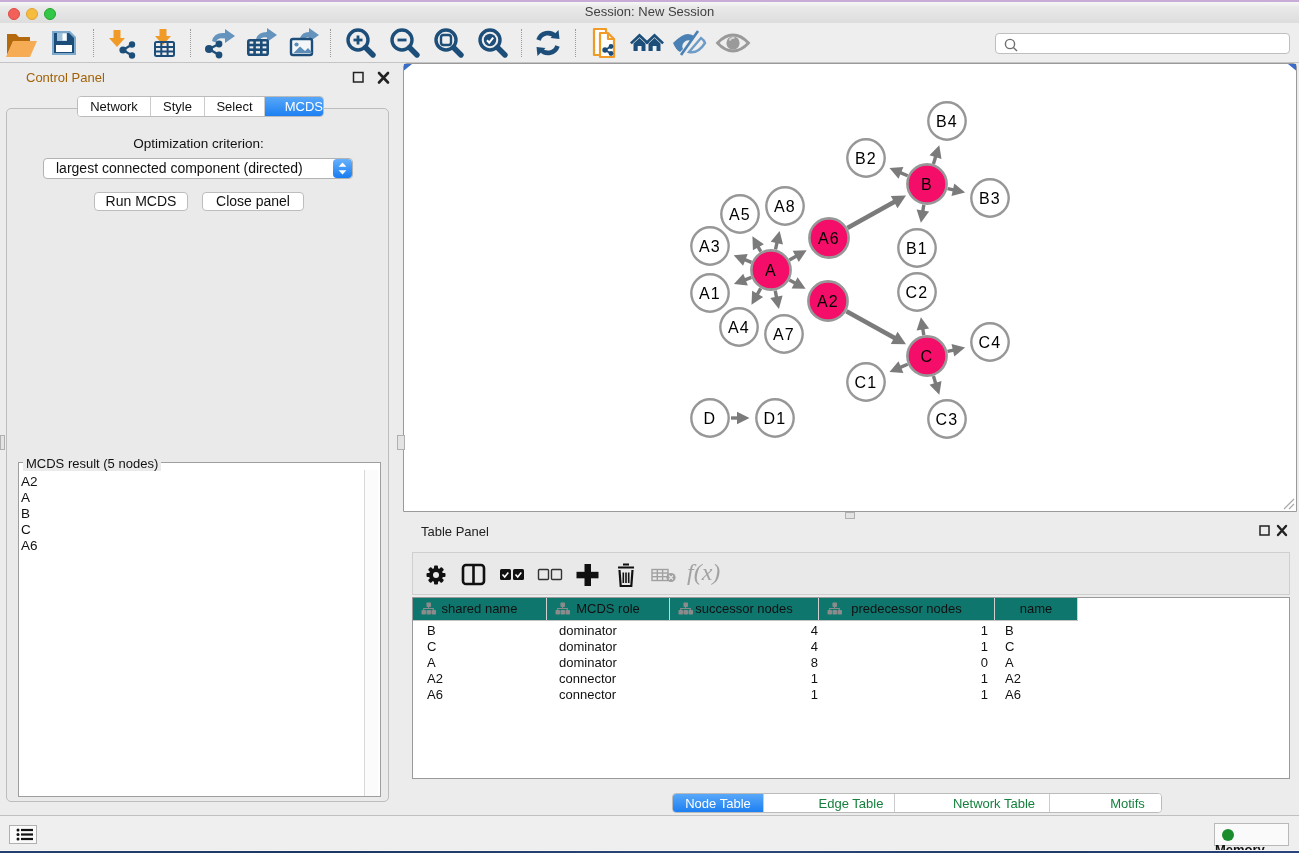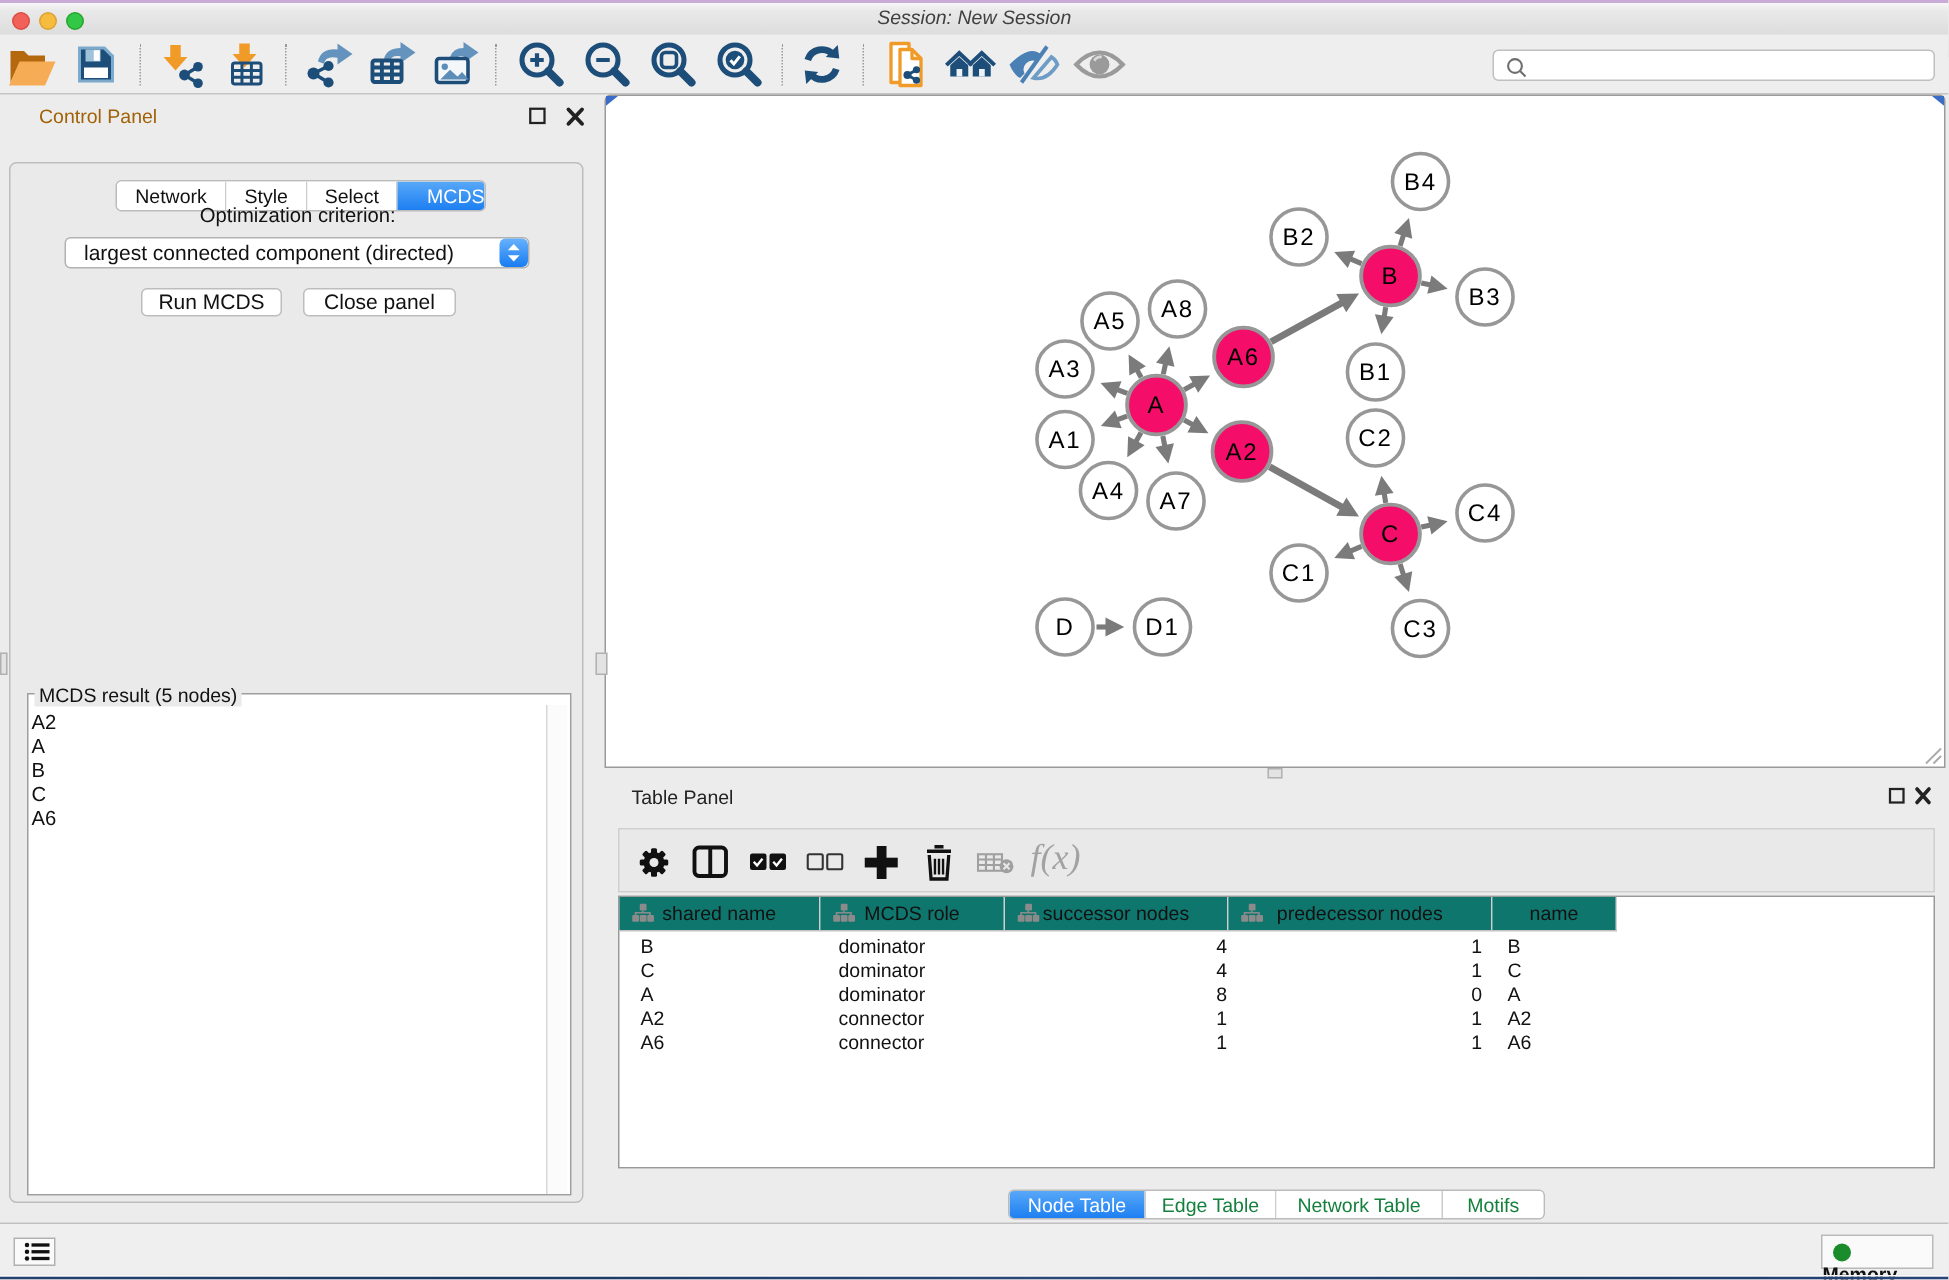--- a/index.html
+++ b/index.html
@@ -3,37 +3,37 @@
 <meta charset="utf-8">
 <style>
 * { margin:0; padding:0; box-sizing:border-box; }
 html,body { width:1299px; height:853px; overflow:hidden; }
 body { font-family:"Liberation Sans", sans-serif; background:#ececec; position:relative; }
 .abs { position:absolute; }
 
 
 #purpletop { left:0; top:0; width:1299px; height:2px; background:#c9abd7; }
 #titlebar { left:0; top:2px; width:1299px; height:36px;
-  background:linear-gradient(#f7f7f7,#e9e9e9 15%,#d2d2d2); border-bottom:1px solid #b8b8b8;font-style:italic; }
+  background:linear-gradient(#f7f7f7,#e9e9e9 15%,#d2d2d2); border-bottom:1px solid #b8b8b8; }
 #titlebar .title { position:absolute; left:0; right:0; top:2px; text-align:center;
   font-size:13px; color:#404040; }
 .tl { position:absolute; border-radius:50%; width:12px; height:12px; top:6px; }
 #toolbar { left:0; top:23px; width:1299px; height:40px; background:#eeeeee;
   border-bottom:1px solid #c4c4c4; }
 .sep { position:absolute; top:6px; height:28px; border-left:1px dotted #9a9a9a; }
 #searchbox { position:absolute; left:995px; top:10px; width:295px; height:21px;
   background:#fff; border:1px solid #bfbfbf; border-radius:4px; }
 
 
 #cp-title { left:26px; top:70px; font-size:13px; color:#a16207; }
 #cp-btns { left:352px; top:71px; font-size:13px; color:#222; }
 #cp-sub { left:6px; top:108px; width:383px; height:694px; background:#eaeaea;
   border:1px solid #bdbdbd; border-radius:5px; }
 #cp-tabs { left:77px; top:96px; height:21px; display:flex; font-size:13px;
-  border:1px solid #bbb; border-radius:4px; overflow:hidden; background:#fff;margin-top:24px; }
+  border:1px solid #bbb; border-radius:4px; overflow:hidden; background:#fff; }
 #cp-tabs div { padding-top:2px; text-align:center; border-right:1px solid #ccc; color:#111; background:#fff; }
 #cp-tabs div:last-child { border-right:none;text-align:right; }
 #cp-tabs div.sel { background:linear-gradient(#58a8f8,#1d7ff2); color:#fff; }
 #optlabel { left:6px; top:136px; width:385px; text-align:center; font-size:13.5px; color:#111; }
 #combo { left:43px; top:158px; width:310px; height:21px; background:#fff;
   border:1px solid #b2b2b2; border-radius:4px; font-size:14px; color:#111; }
 #combo .txt { position:absolute; left:12px; top:1px; }
 #combo .cap { position:absolute; right:0; top:0; width:19px; height:19px;
   background:linear-gradient(#67b1fc,#187cf1); border-radius:4px; }
 .cpbtn { position:absolute; height:19px; background:#fff; border:1px solid #bdbdbd;
@@ -62,21 +62,21 @@
 #tp-table { left:412px; top:597px; width:878px; height:182px; background:#fff;
   border:1px solid #999; }
 .th { position:absolute; top:0; height:22px; background:#0f766e;
   border-right:1px solid #d0d0d0; font-size:13px; color:#111; }
 .th svg.orgicon { position:absolute; left:8px; top:4px; }
 .th .lbl { position:absolute; left:0; right:0; top:3px; text-align:center; }
 .td { position:absolute; font-size:13px; color:#111; }
 
 
 #bottabs { left:672px; top:793px; height:20px; display:flex; font-size:13px;
-  border:1px solid #bbb; border-radius:4px; overflow:hidden; background:#fff; }
+  border:1px solid #bbb; border-radius:4px; overflow:hidden; background:#fff;gap:44px; }
 #bottabs div { padding-top:2px; text-align:center; border-right:1px solid #ccc; color:#15803d; background:#fff; }
 #bottabs div:last-child { border-right:none; }
 #bottabs div.sel { background:linear-gradient(#58a8f8,#1d7ff2); color:#fff; }
 #statusbar { left:0; top:815px; width:1299px; height:34px; background:#efefef;
   border-top:1px solid #c0c0c0; }
 #darkbottom { left:0; top:850px; width:1299px; height:3px;
   background:linear-gradient(90deg,#24406e,#1b3763 25%,#2c4878 55%,#1e3a66 80%,#28447a); border-top:1px solid #f8f8f8; }
 #memorybtn { position:absolute; right:10px; top:7px; width:75px; height:23px; background:#fafafa;
   border:1px solid #b9b9b9; font-size:13px; color:#111; }
 #listbtn { position:absolute; left:9px; top:9px; width:28px; height:19px; background:#fafafa;

